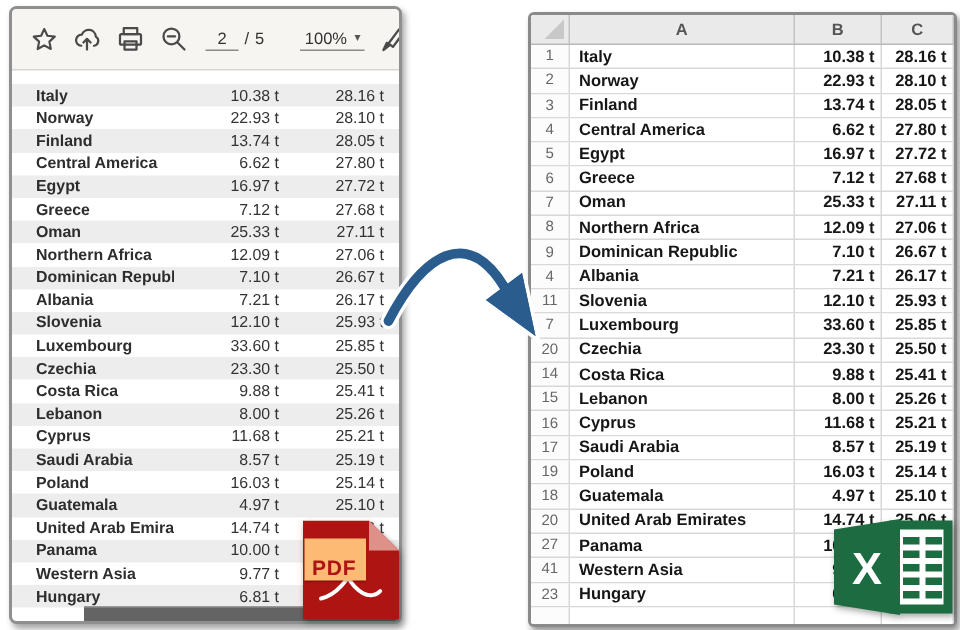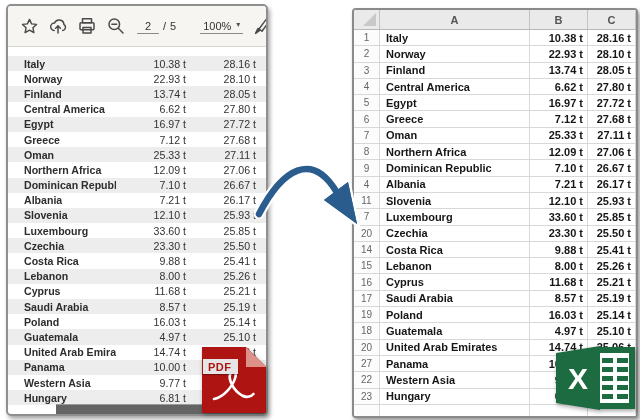--- a/index.html
+++ b/index.html
@@ -56,22 +56,22 @@
   .arrow-halo{stroke:#fff;}
   .arrow-stroke{stroke:var(--arrow-blue);}
   .arrow-head{fill:var(--arrow-blue);}
   .arrow-head-halo{fill:var(--arrow-blue);stroke:#fff;stroke-width:5;paint-order:stroke;}
 
   
   .pdf-file-icon{position:absolute;left:202px;top:347px;width:64px;height:66px;
                  filter:drop-shadow(1px 2px 2px rgba(0,0,0,.35));}
   .pdf-red{fill:var(--pdf-red);}
   .pdf-fold{fill:var(--pdf-fold);}
-  .pdf-badge{position:absolute;left:1px;top:12px;background:#e5e5e5;color:var(--pdf-red);
-             font-size:11px;font-weight:700;letter-spacing:.5px;padding:2px 6px 1px 5px;
+  .pdf-badge{position:absolute;left:1px;top:12px;background:#fdba74;color:var(--pdf-red);
+             font-size:14px;font-weight:700;letter-spacing:.5px;padding:11px 6px 1px 5px;
              box-shadow:0 1px 1px rgba(0,0,0,.3);}
   .xls-file-icon{position:absolute;left:556px;top:343px;width:80px;height:70px;
                  filter:drop-shadow(1px 2px 2px rgba(0,0,0,.35));}
   .excel-fill{fill:var(--excel-green);}
 </style>
 </head>
 <body>
 
 <div class="stage">
 
@@ -326,21 +326,21 @@
         <div class="xcell xnum">4.97 t</div>
         <div class="xcell xnum">25.10 t</div>
         <div class="xcell rownum">20</div>
         <div class="xcell xname">United Arab Emirates</div>
         <div class="xcell xnum">14.74 t</div>
         <div class="xcell xnum">25.06 t</div>
         <div class="xcell rownum">27</div>
         <div class="xcell xname">Panama</div>
         <div class="xcell xnum">10.00 t</div>
         <div class="xcell xnum"></div>
-        <div class="xcell rownum">22</div>
+        <div class="xcell rownum">41</div>
         <div class="xcell xname">Western Asia</div>
         <div class="xcell xnum">9.77 t</div>
         <div class="xcell xnum"></div>
         <div class="xcell rownum">23</div>
         <div class="xcell xname">Hungary</div>
         <div class="xcell xnum">6.81 t</div>
         <div class="xcell xnum"></div>
         <div class="xcell rownum"></div>
         <div class="xcell xname"></div>
         <div class="xcell xnum"></div>

